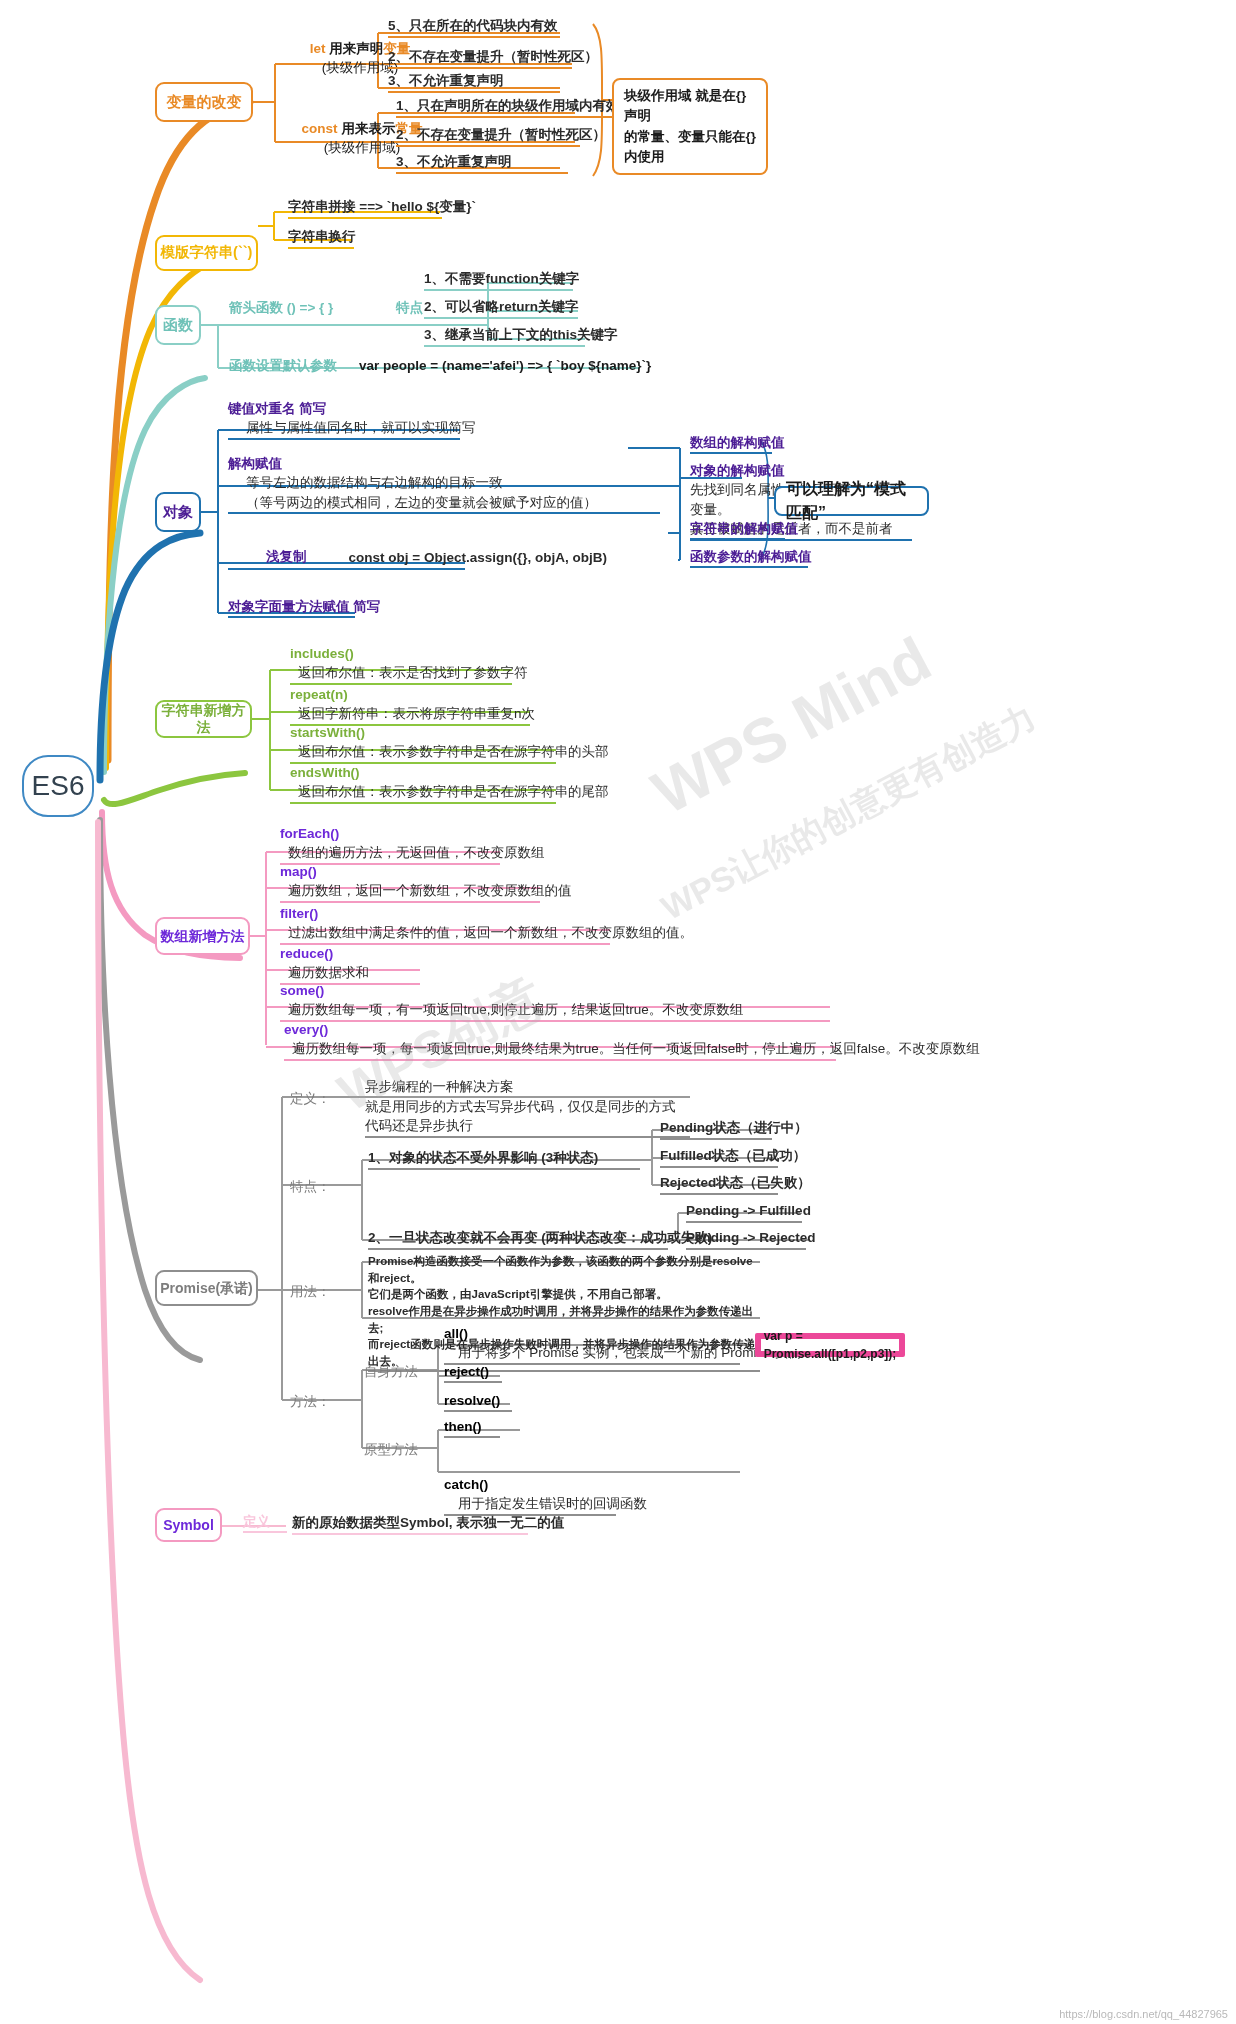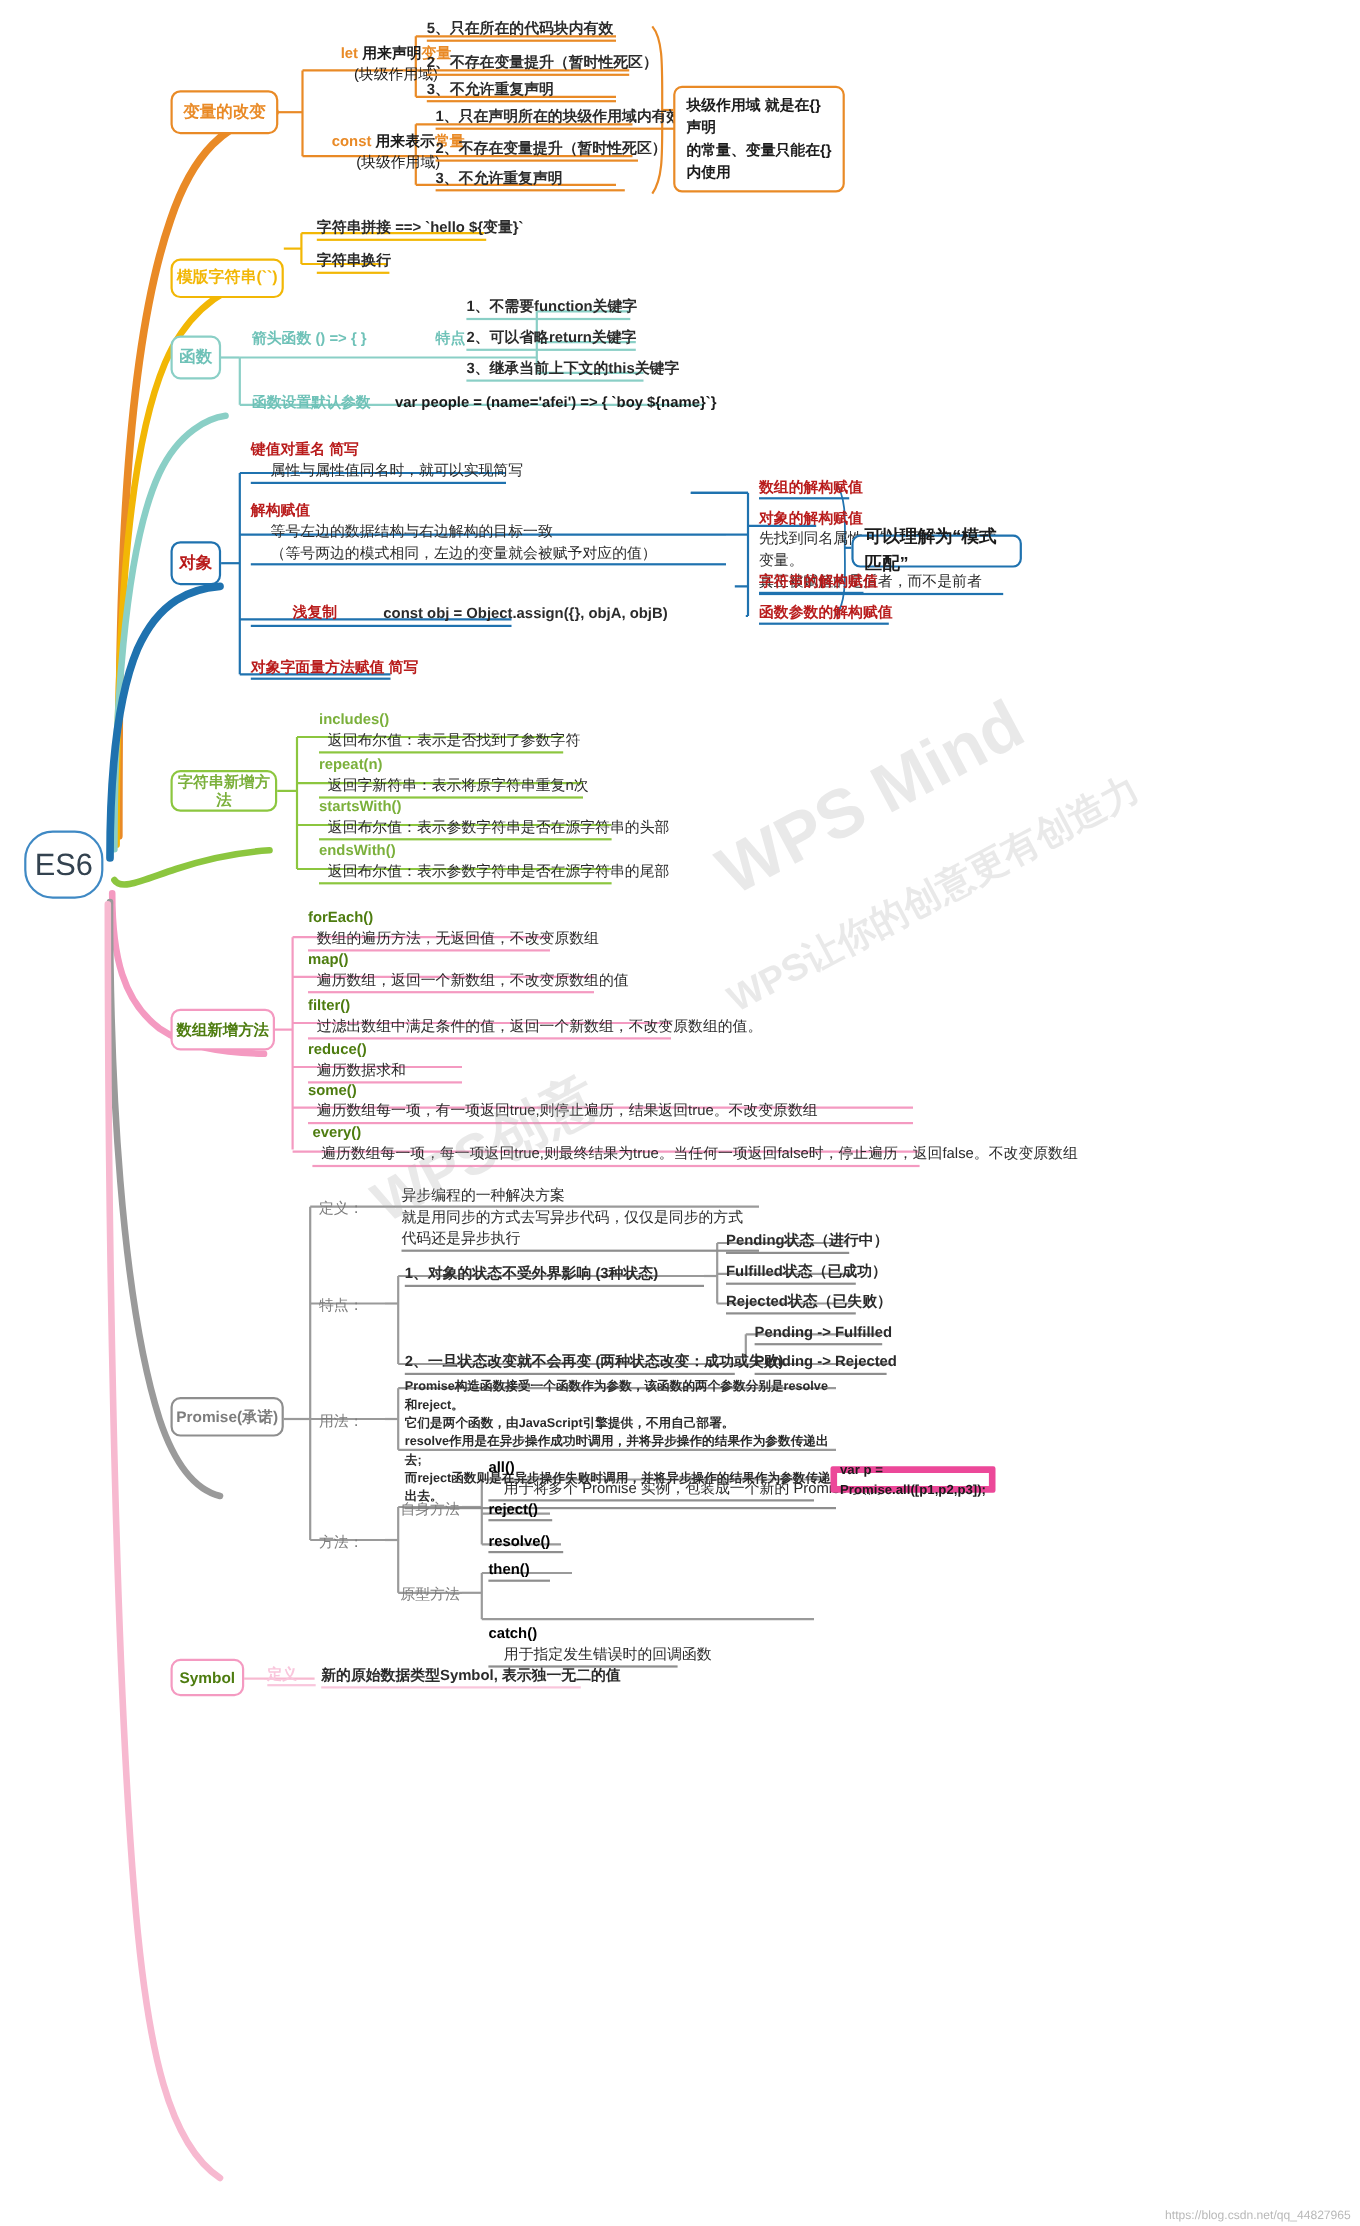--- a/index.html
+++ b/index.html
@@ -29,23 +29,23 @@
   .leaf .desc.reg{font-weight:normal;}
   .ul{height:2px;width:100%;}
 
   .plain{position:absolute;font-size:13.5px;font-weight:bold;color:#1b1b1b;white-space:nowrap;line-height:1.4;}
   .plain.light{font-weight:normal;}
 
   
   .c-orange{color:#E98A26;}
   .c-yellow{color:#F2B705;}
   .c-teal{color:#6FC2B8;}
-  .c-blue{color:#b91c1c;}
+  .c-blue{color:#4c1d95;}
   .c-green{color:#7BB03B;}
-  .c-pink{color:#4d7c0f;}
+  .c-pink{color:#6d28d9;}
   .c-gray{color:#7d7d7d;}
   .c-dark{color:#1b1b1b;}
 
   .b-orange{border-color:#E98A26;}
   .b-yellow{border-color:#F2B705;}
   .b-teal{border-color:#8ACFC6;}
   .b-blue{border-color:#1F72AF;}
   .b-green{border-color:#8CC63F;}
   .b-pink{border-color:#F49AC1;}
   .b-gray{border-color:#8e8e8e;}

